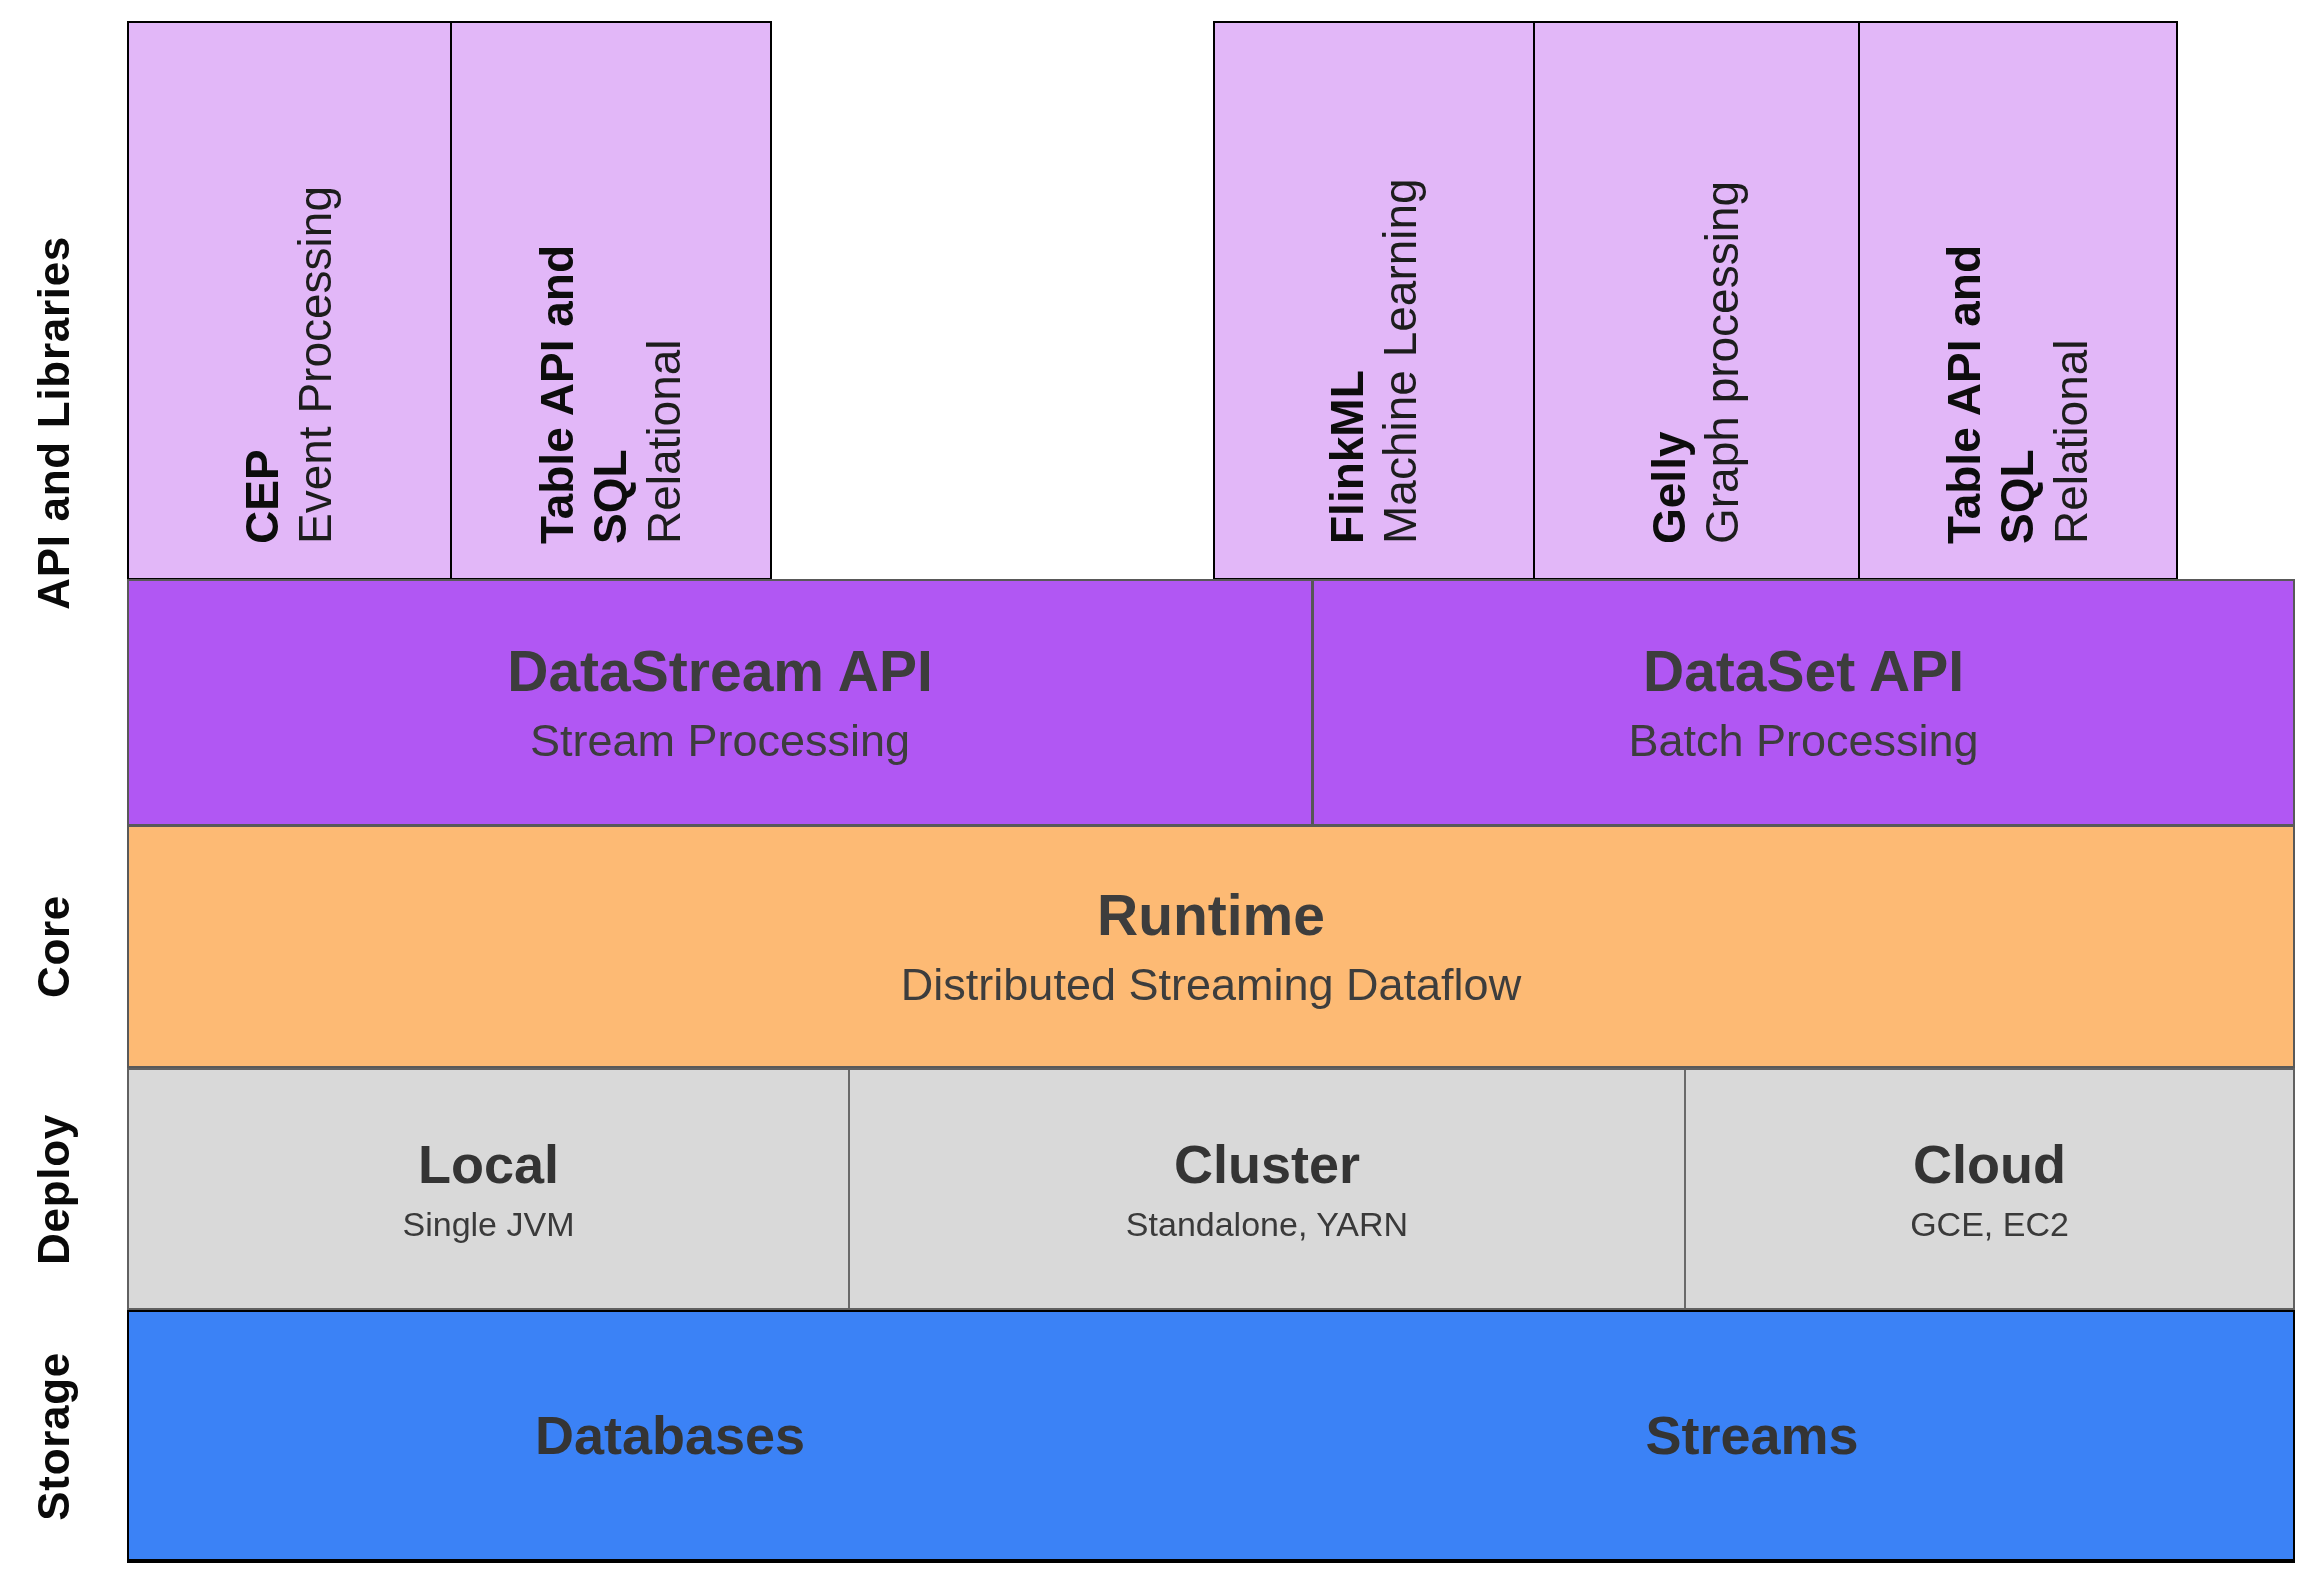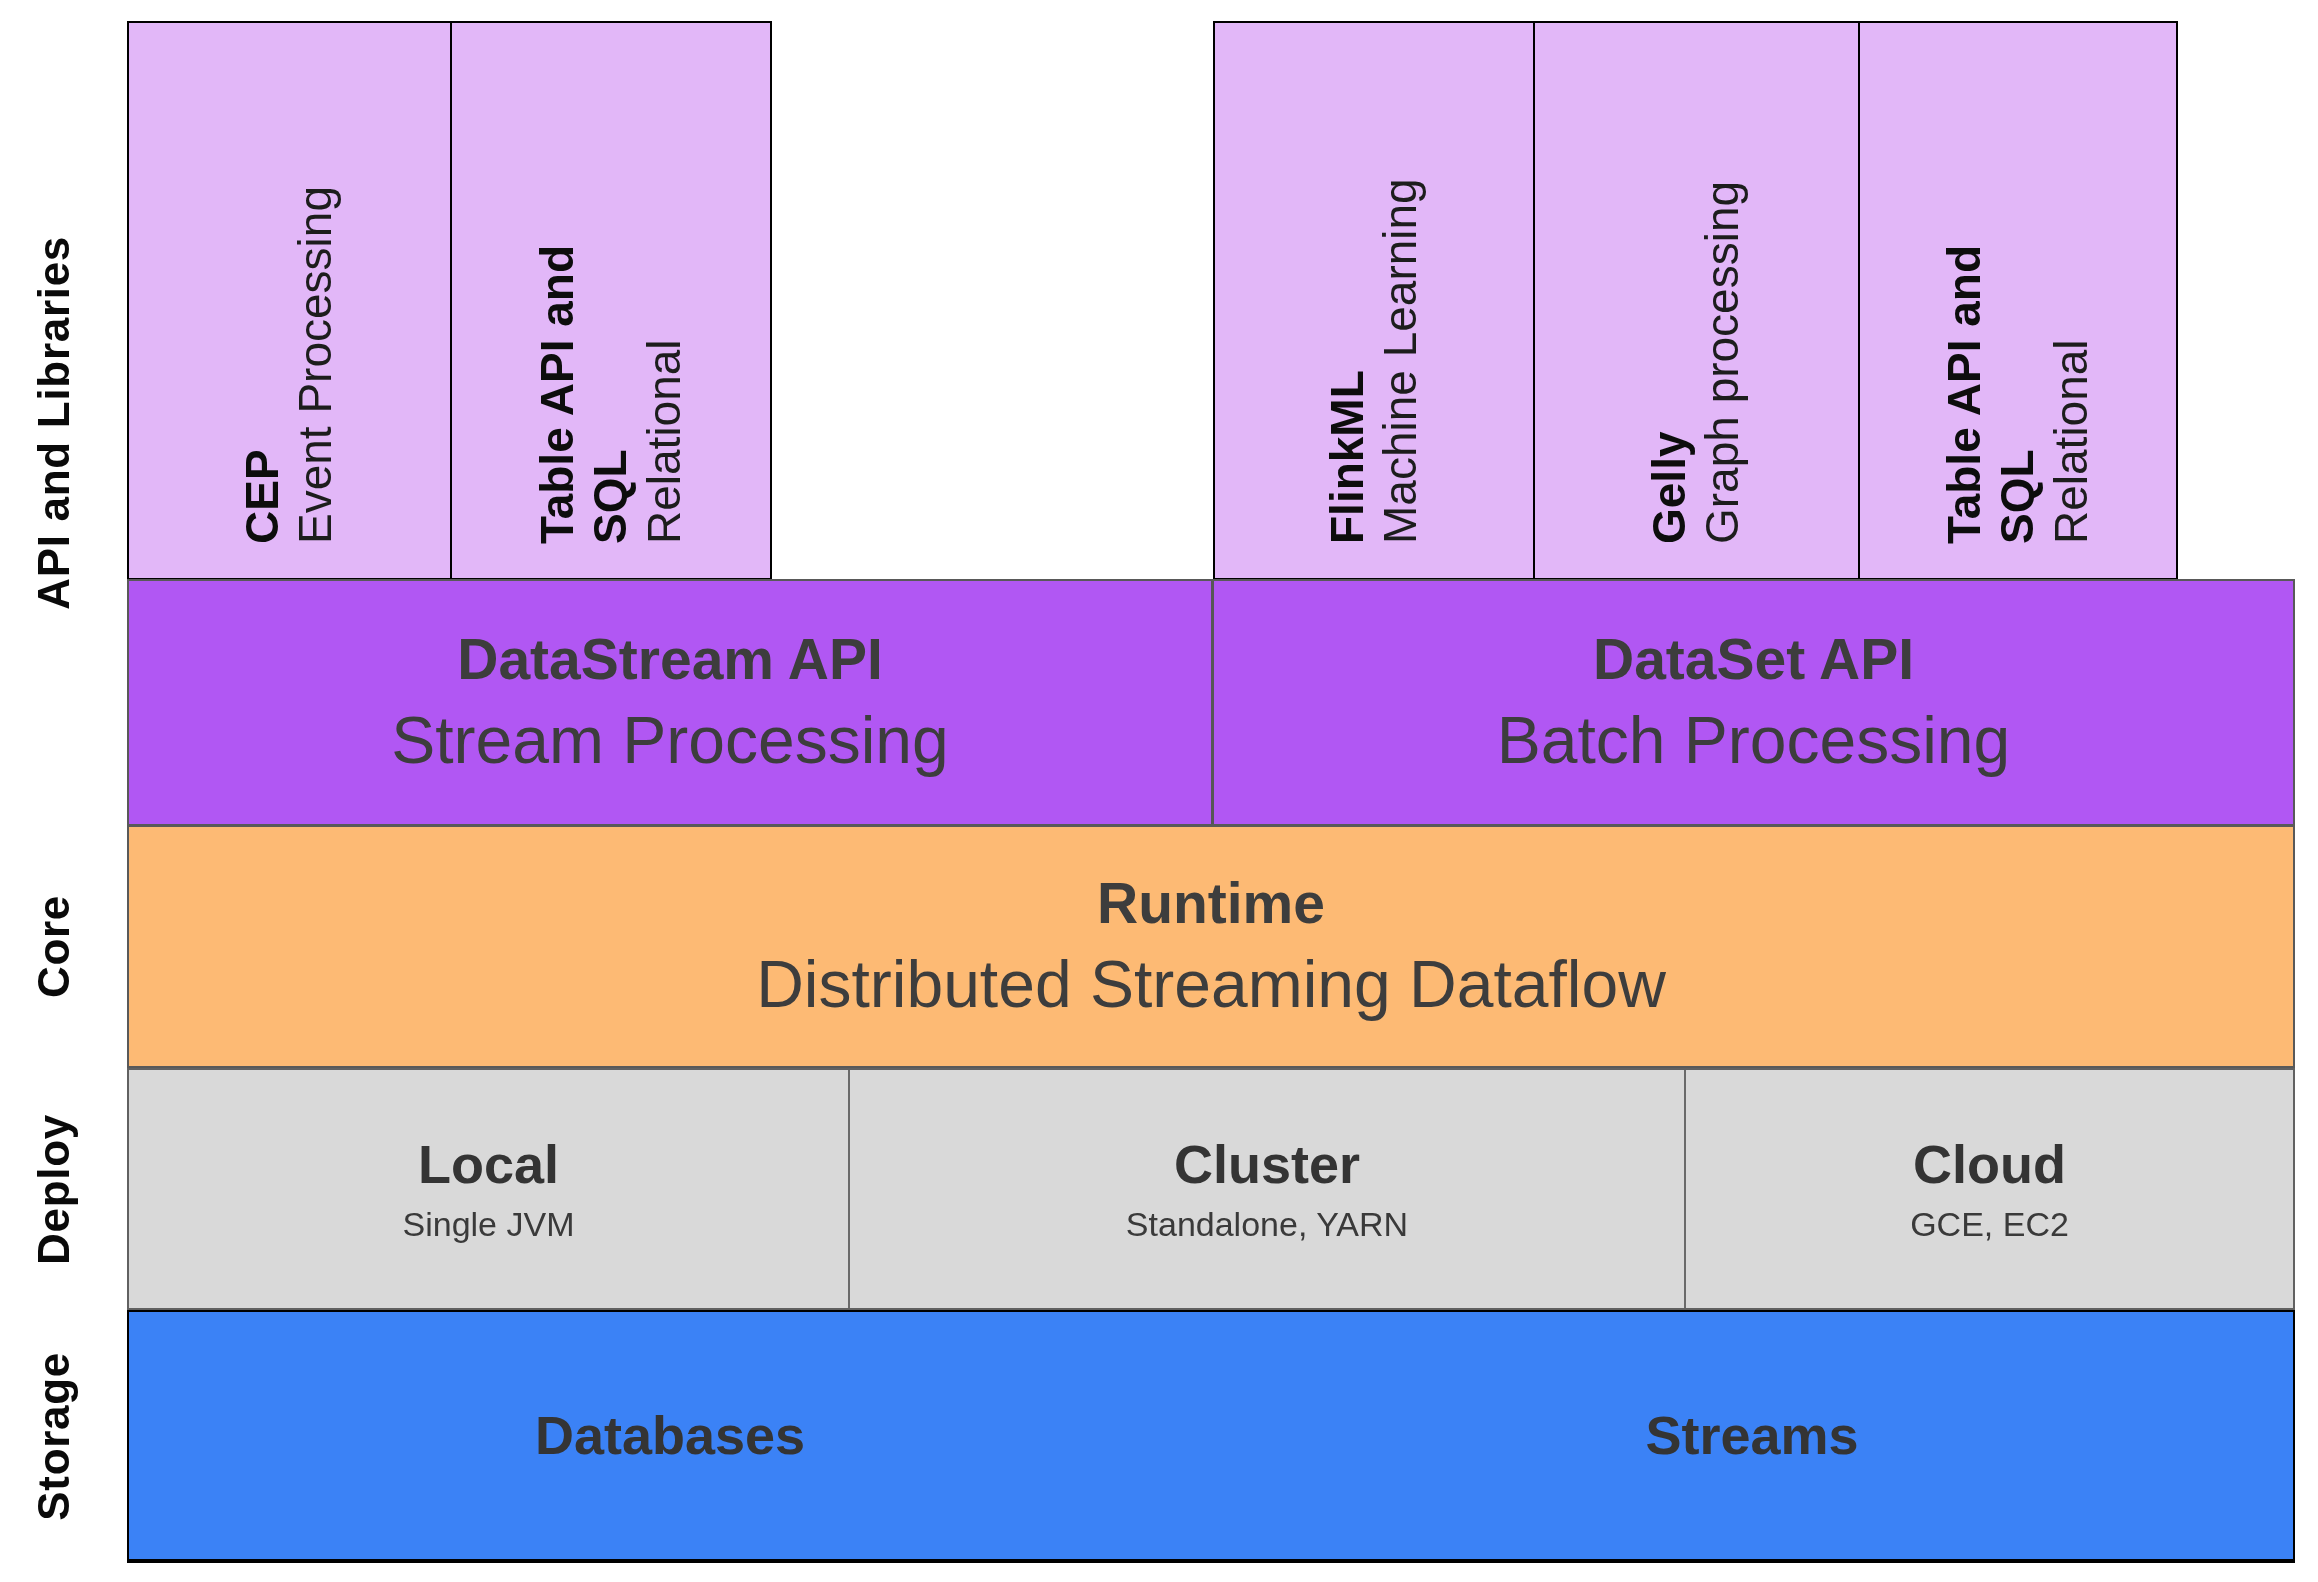--- a/index.html
+++ b/index.html
@@ -96,38 +96,38 @@
   }
 
   .cell {
     display: flex;
     flex-direction: column;
     align-items: center;
     justify-content: center;
     box-sizing: border-box;
     text-align: center;
   }
-  .api-stream { width: 1085px; border-right: 3.6px solid #565656; }
+  .api-stream { width: 1185px; border-right: 3.6px solid #565656; }
   .api-batch  { flex: 1; }
 
   .deploy-1 { width: 721px; border-right: 2.1px solid #6a6a6a; }
   .deploy-2 { width: 836px; border-right: 2.1px solid #6a6a6a; }
   .deploy-3 { flex: 1; }
 
   .storage-cell { flex: 1; }
 
   .row-title {
     font-size: 57px;
     font-weight: bold;
     color: #3d3d3d;
     line-height: 1.1;
     margin-bottom: 13px;
   }
   .row-sub {
-    font-size: 66px;
+    font-size: 45px;
     font-weight: normal;
     color: #3d3d3d;
     line-height: 1.1;
   }
   .row-deploy .row-title, .row-storage .row-title { font-size: 54px; color: #343434; margin-bottom: 11.4px; }
   .row-deploy .row-sub { font-size: 34px; color: #3a3a3a; }
   .row-storage .row-title { margin-bottom: 0; }
 </style>
 </head>
 <body>

